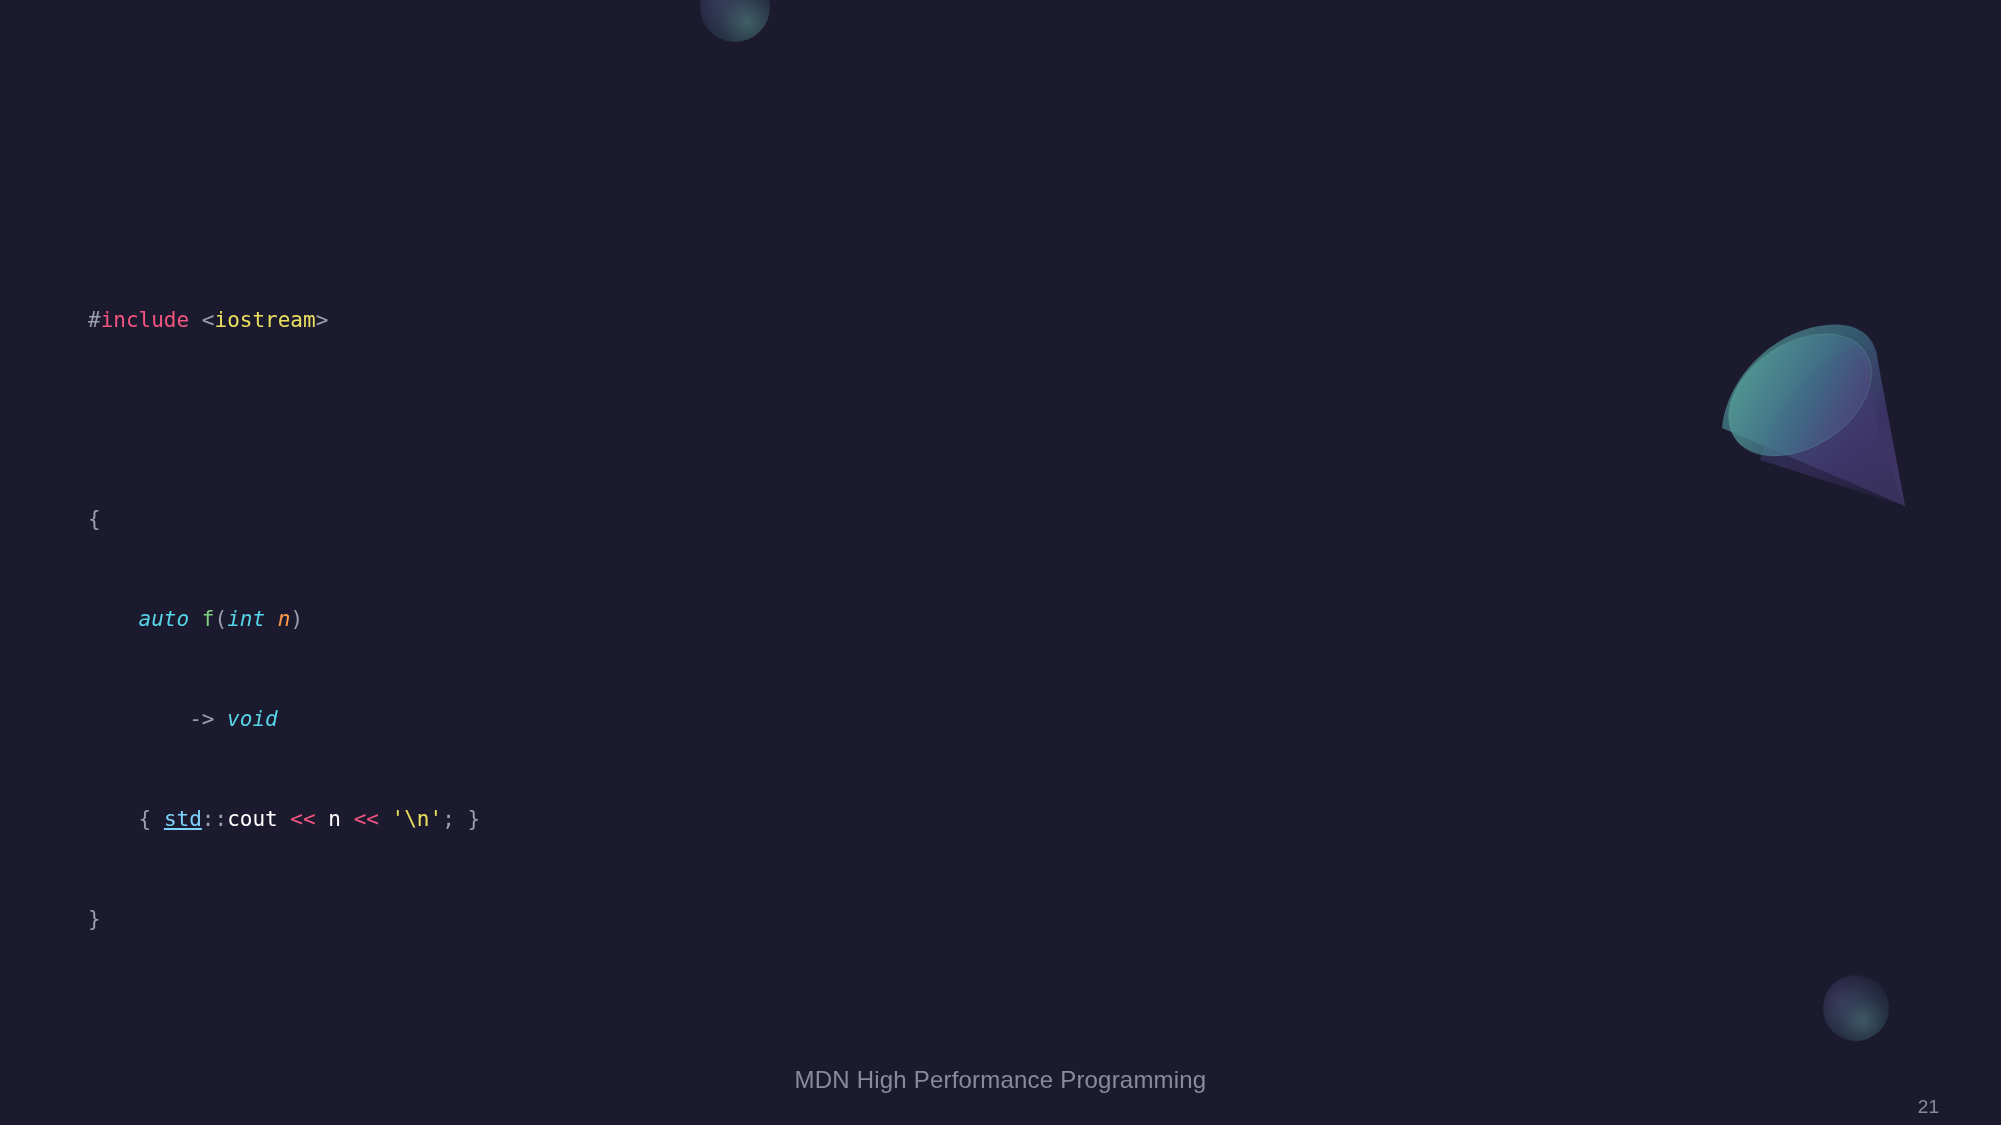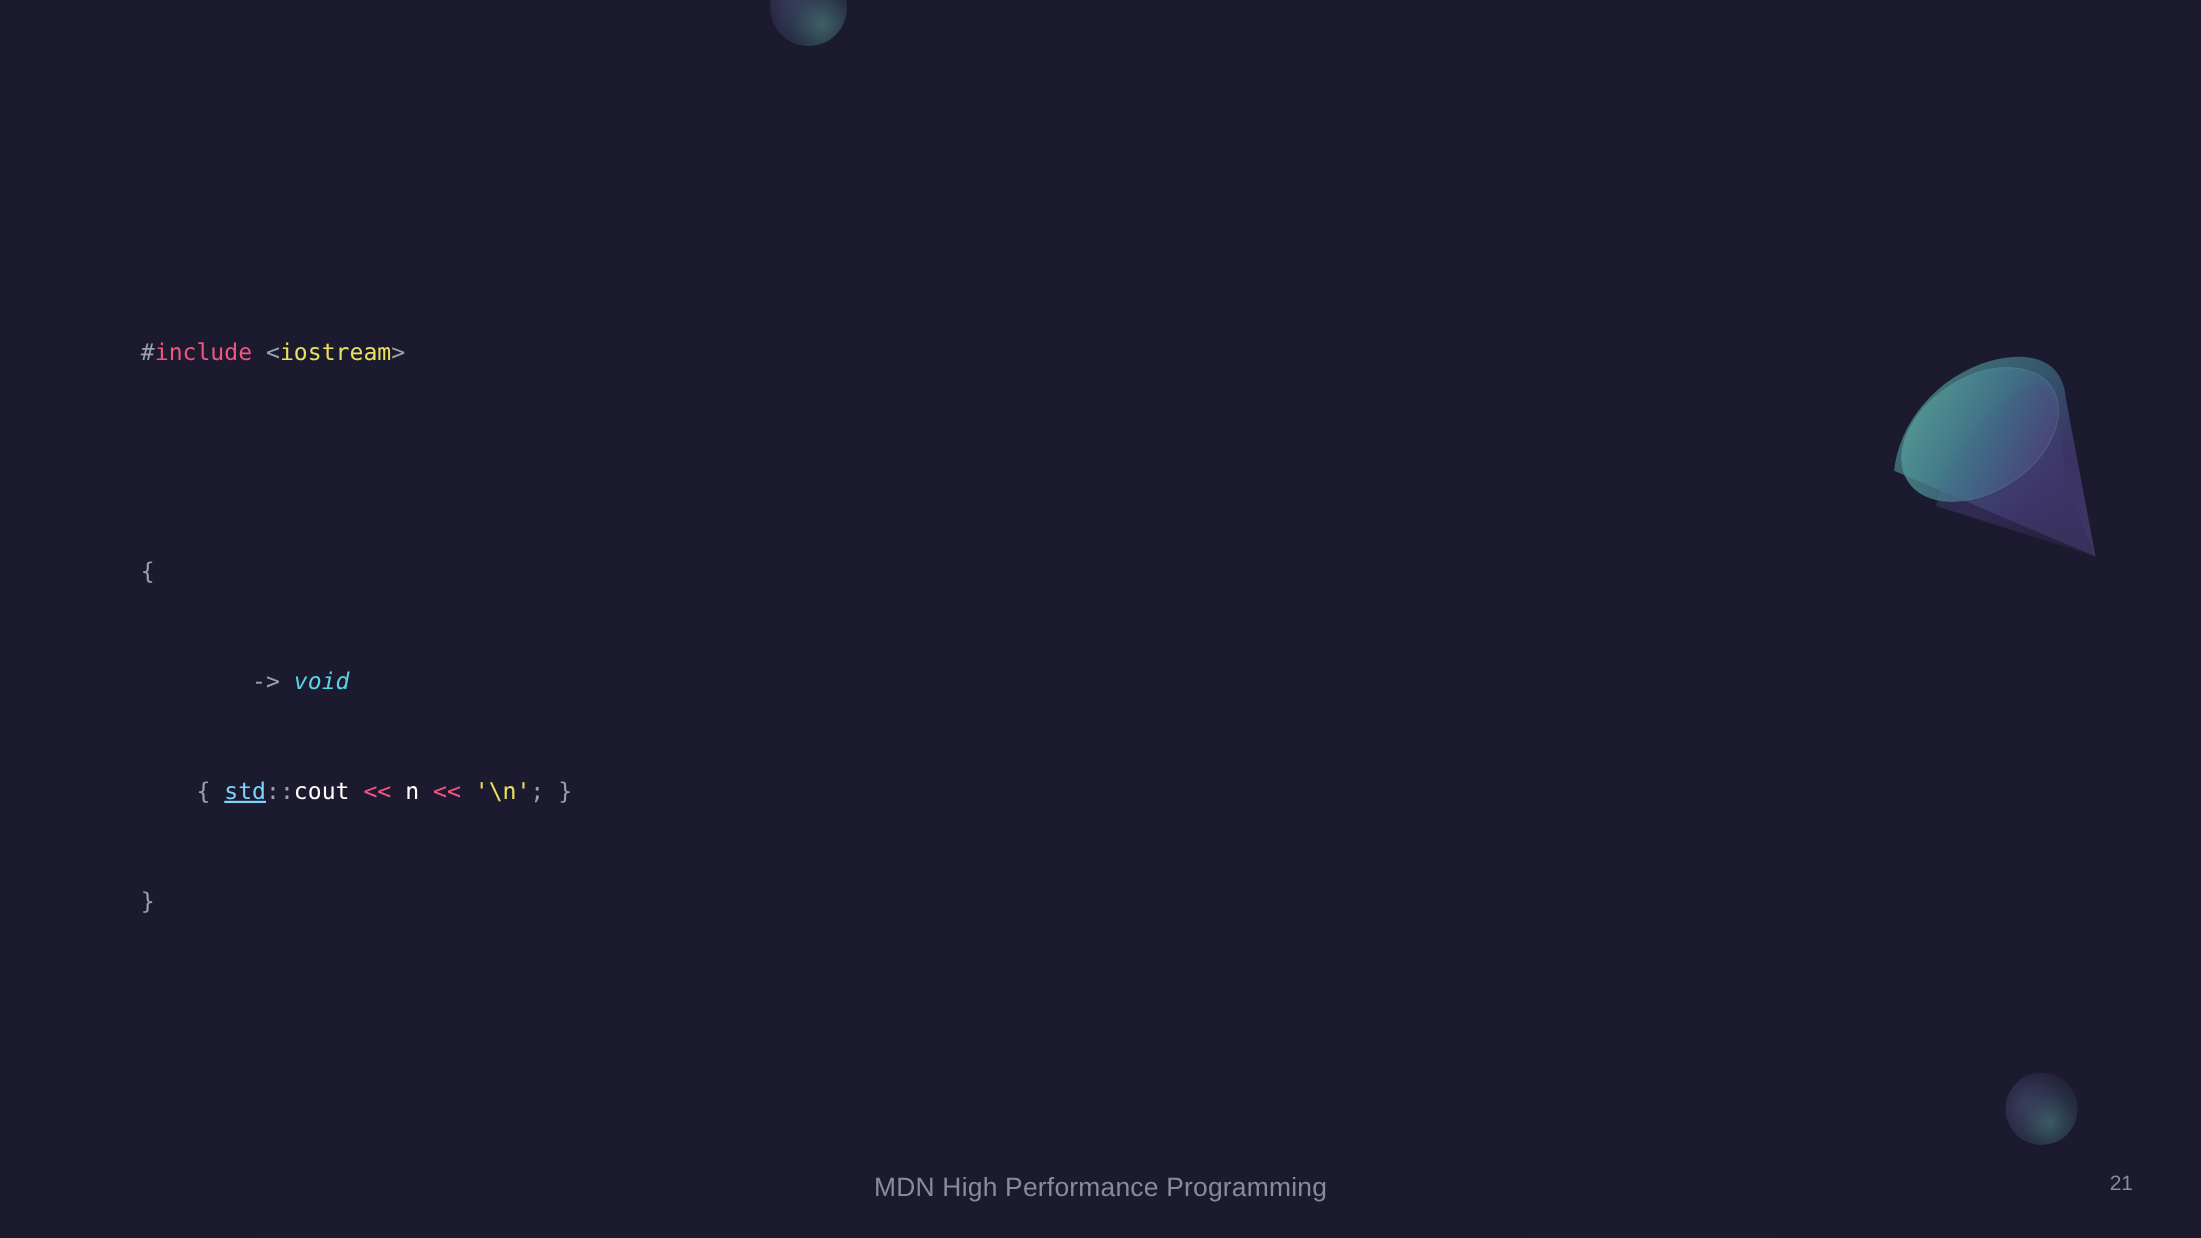--- a/index.html
+++ b/index.html
@@ -74,21 +74,21 @@
   #code {
     position: absolute;
     left: 88px;
     top: 237px;
     font-family: "DejaVu Sans Mono", "Liberation Mono", monospace;
     font-size: 21px;
     line-height: 33.3px;
     white-space: pre;
     color: #b9bbc6;
   }
-  #code .ln { display: block; height: 33.3px; margin-left: 40px; }
+  #code .ln { display: block; height: 33.3px; }
   #code .ln.blank { height: 33.3px; }
 
   
   .t-punct   { color: #9aa0ae; }
   .t-pre     { color: #f2557f; }
   .t-kw      { color: #56d4e8; font-style: italic; }
   .t-fn      { color: #7fd17f; }
   .t-ns      { color: #ffffff; }
   .t-type    { color: #56d4e8; font-style: italic; }
   .t-param   { color: #ff9c4a; font-style: italic; }
@@ -104,21 +104,21 @@
     right: 0;
     top: 1066px;
     text-align: center;
     font-size: 24px;
     color: #8a8a9e;
     letter-spacing: 0.2px;
   }
   #page-number {
     position: absolute;
     right: 62px;
-    top: 1066px;
+    top: 1096px;
     font-size: 19px;
     color: #8a8a9e;
   }
 </style>
 </head>
 <body>
 
 <div id="slide">
 
   <div class="deco" id="sphere-top"></div>
@@ -154,20 +154,21 @@
     </svg>
   </div>
 
   <div class="deco" id="sphere-bottom"></div>
 
 
   <div id="code">
     <span class="ln"><span class="t-punct">#</span><span class="t-pre">include</span> <span class="t-punct">&lt;</span><span class="t-str">iostream</span><span class="t-punct">&gt;</span></span>
     <span class="ln blank"> </span>
     <span class="ln"><span class="t-punct">{</span></span>
+    <span class="ln">    <span class="t-kw">auto</span> <span class="t-fn">f</span><span class="t-punct">(</span><span class="t-type">int</span> <span class="t-param">n</span><span class="t-punct">)</span></span>
     <span class="ln">        <span class="t-punct">-&gt;</span> <span class="t-type">void</span></span>
     <span class="ln">    <span class="t-punct">{</span> <span class="t-std">std</span><span class="t-punct">::</span><span class="t-obj">cout</span> <span class="t-op">&lt;&lt;</span> <span class="t-obj">n</span> <span class="t-op">&lt;&lt;</span> <span class="t-str">'\n'</span><span class="t-punct">;</span> <span class="t-punct">}</span></span>
     <span class="ln"><span class="t-punct">}</span></span>
     <span class="ln blank"> </span>
     
     
     
     
     
     

